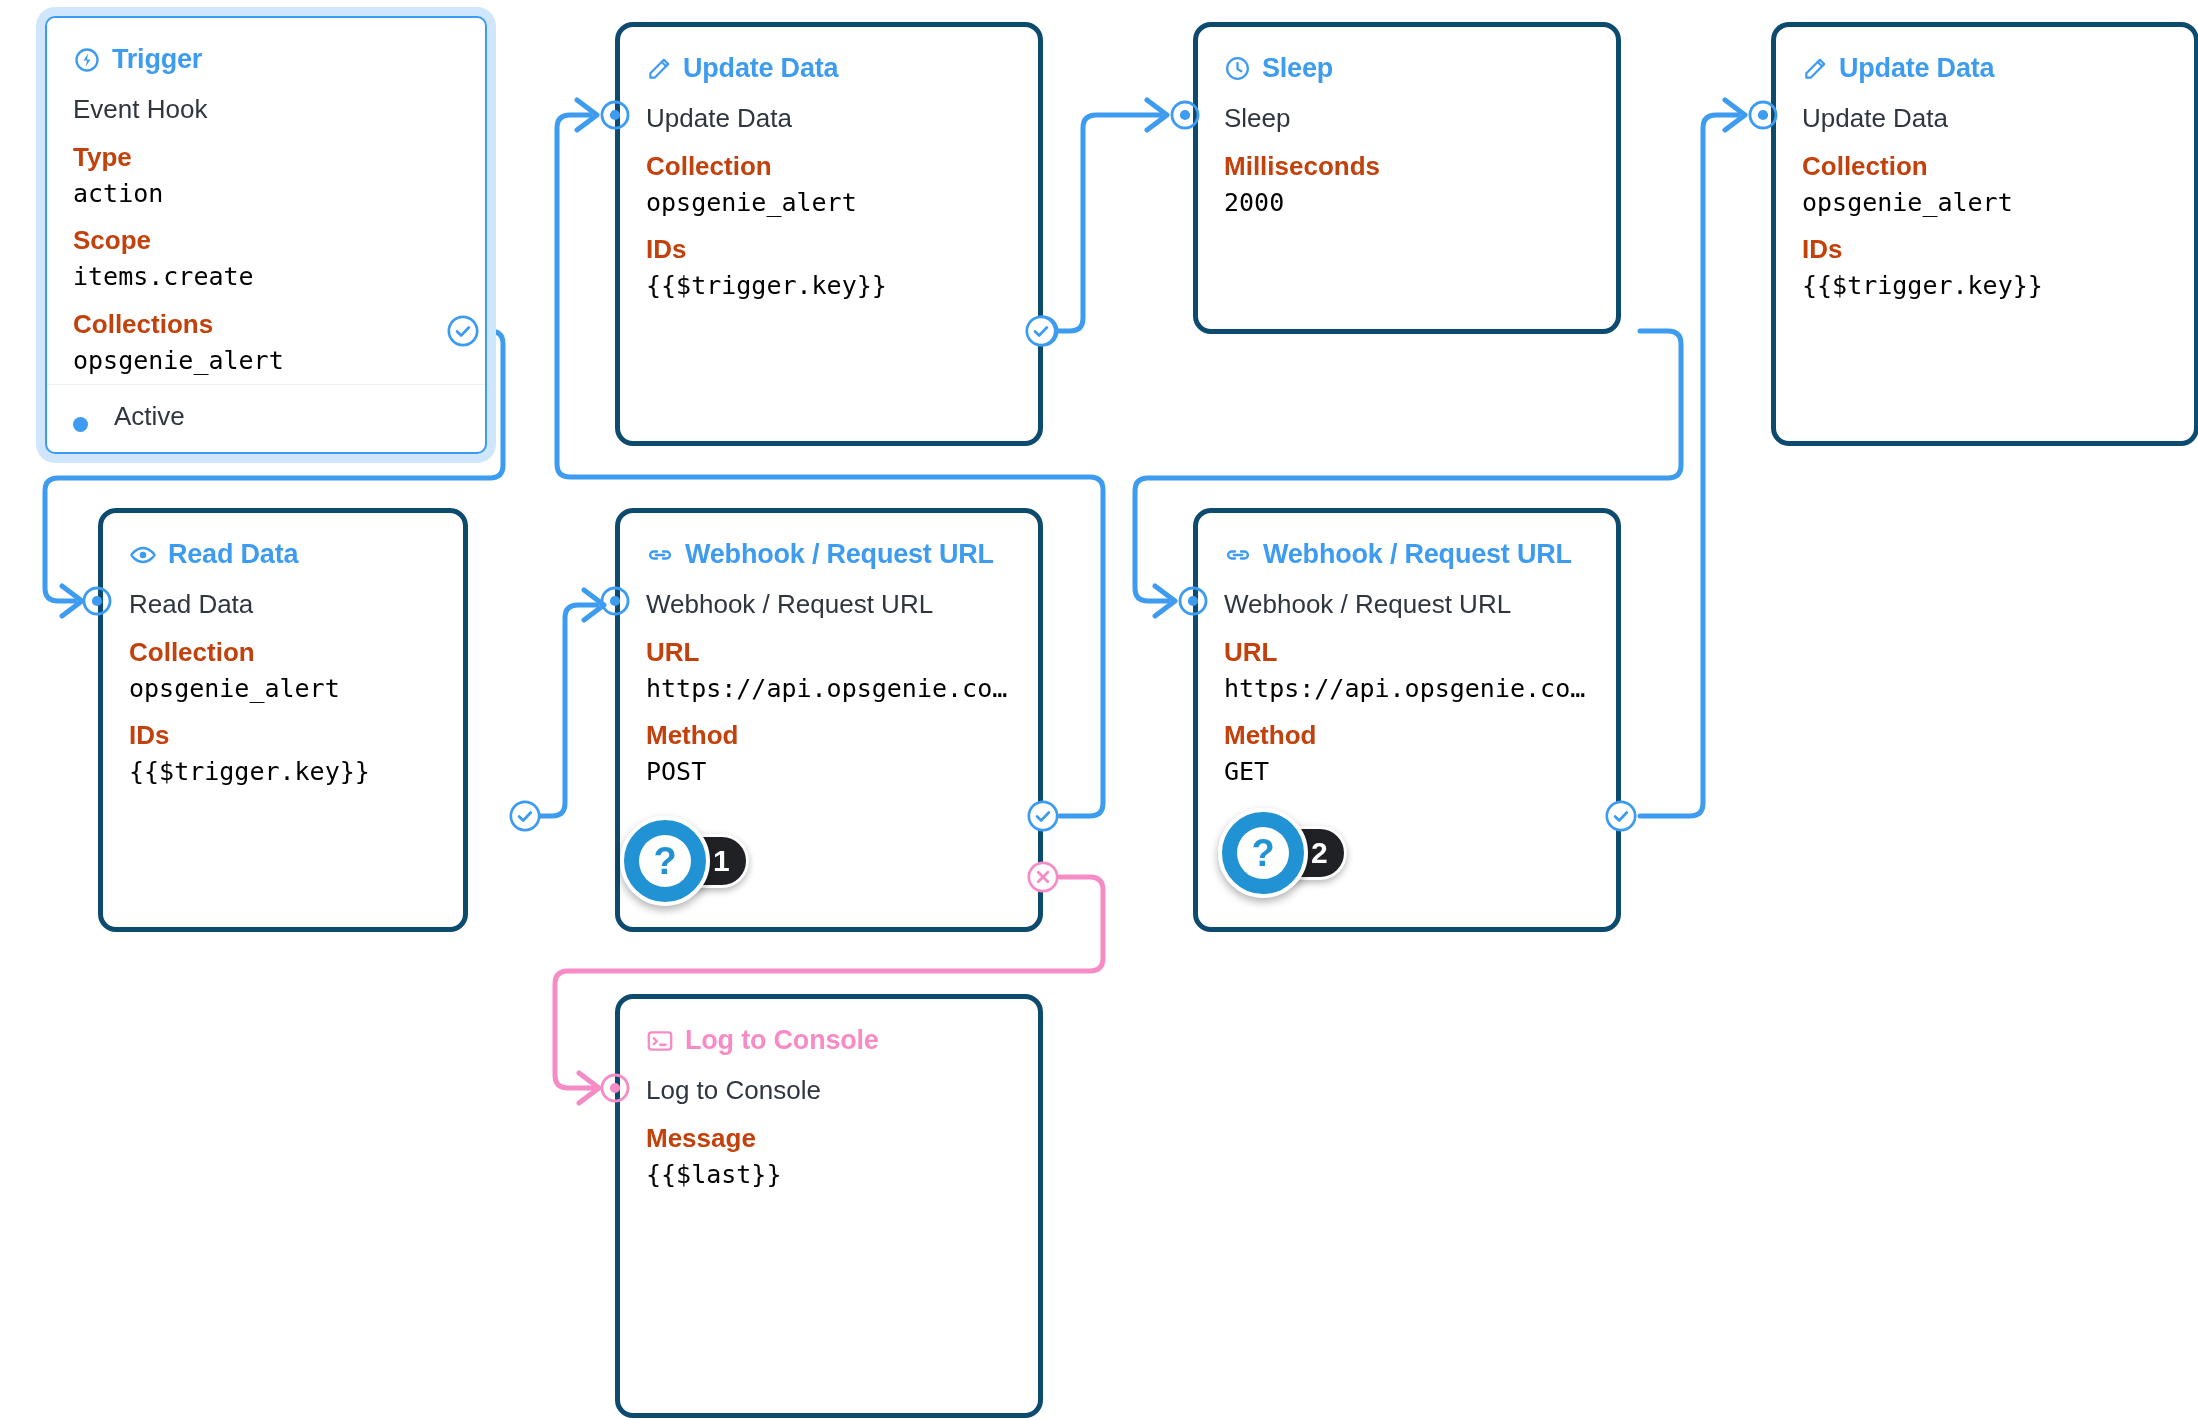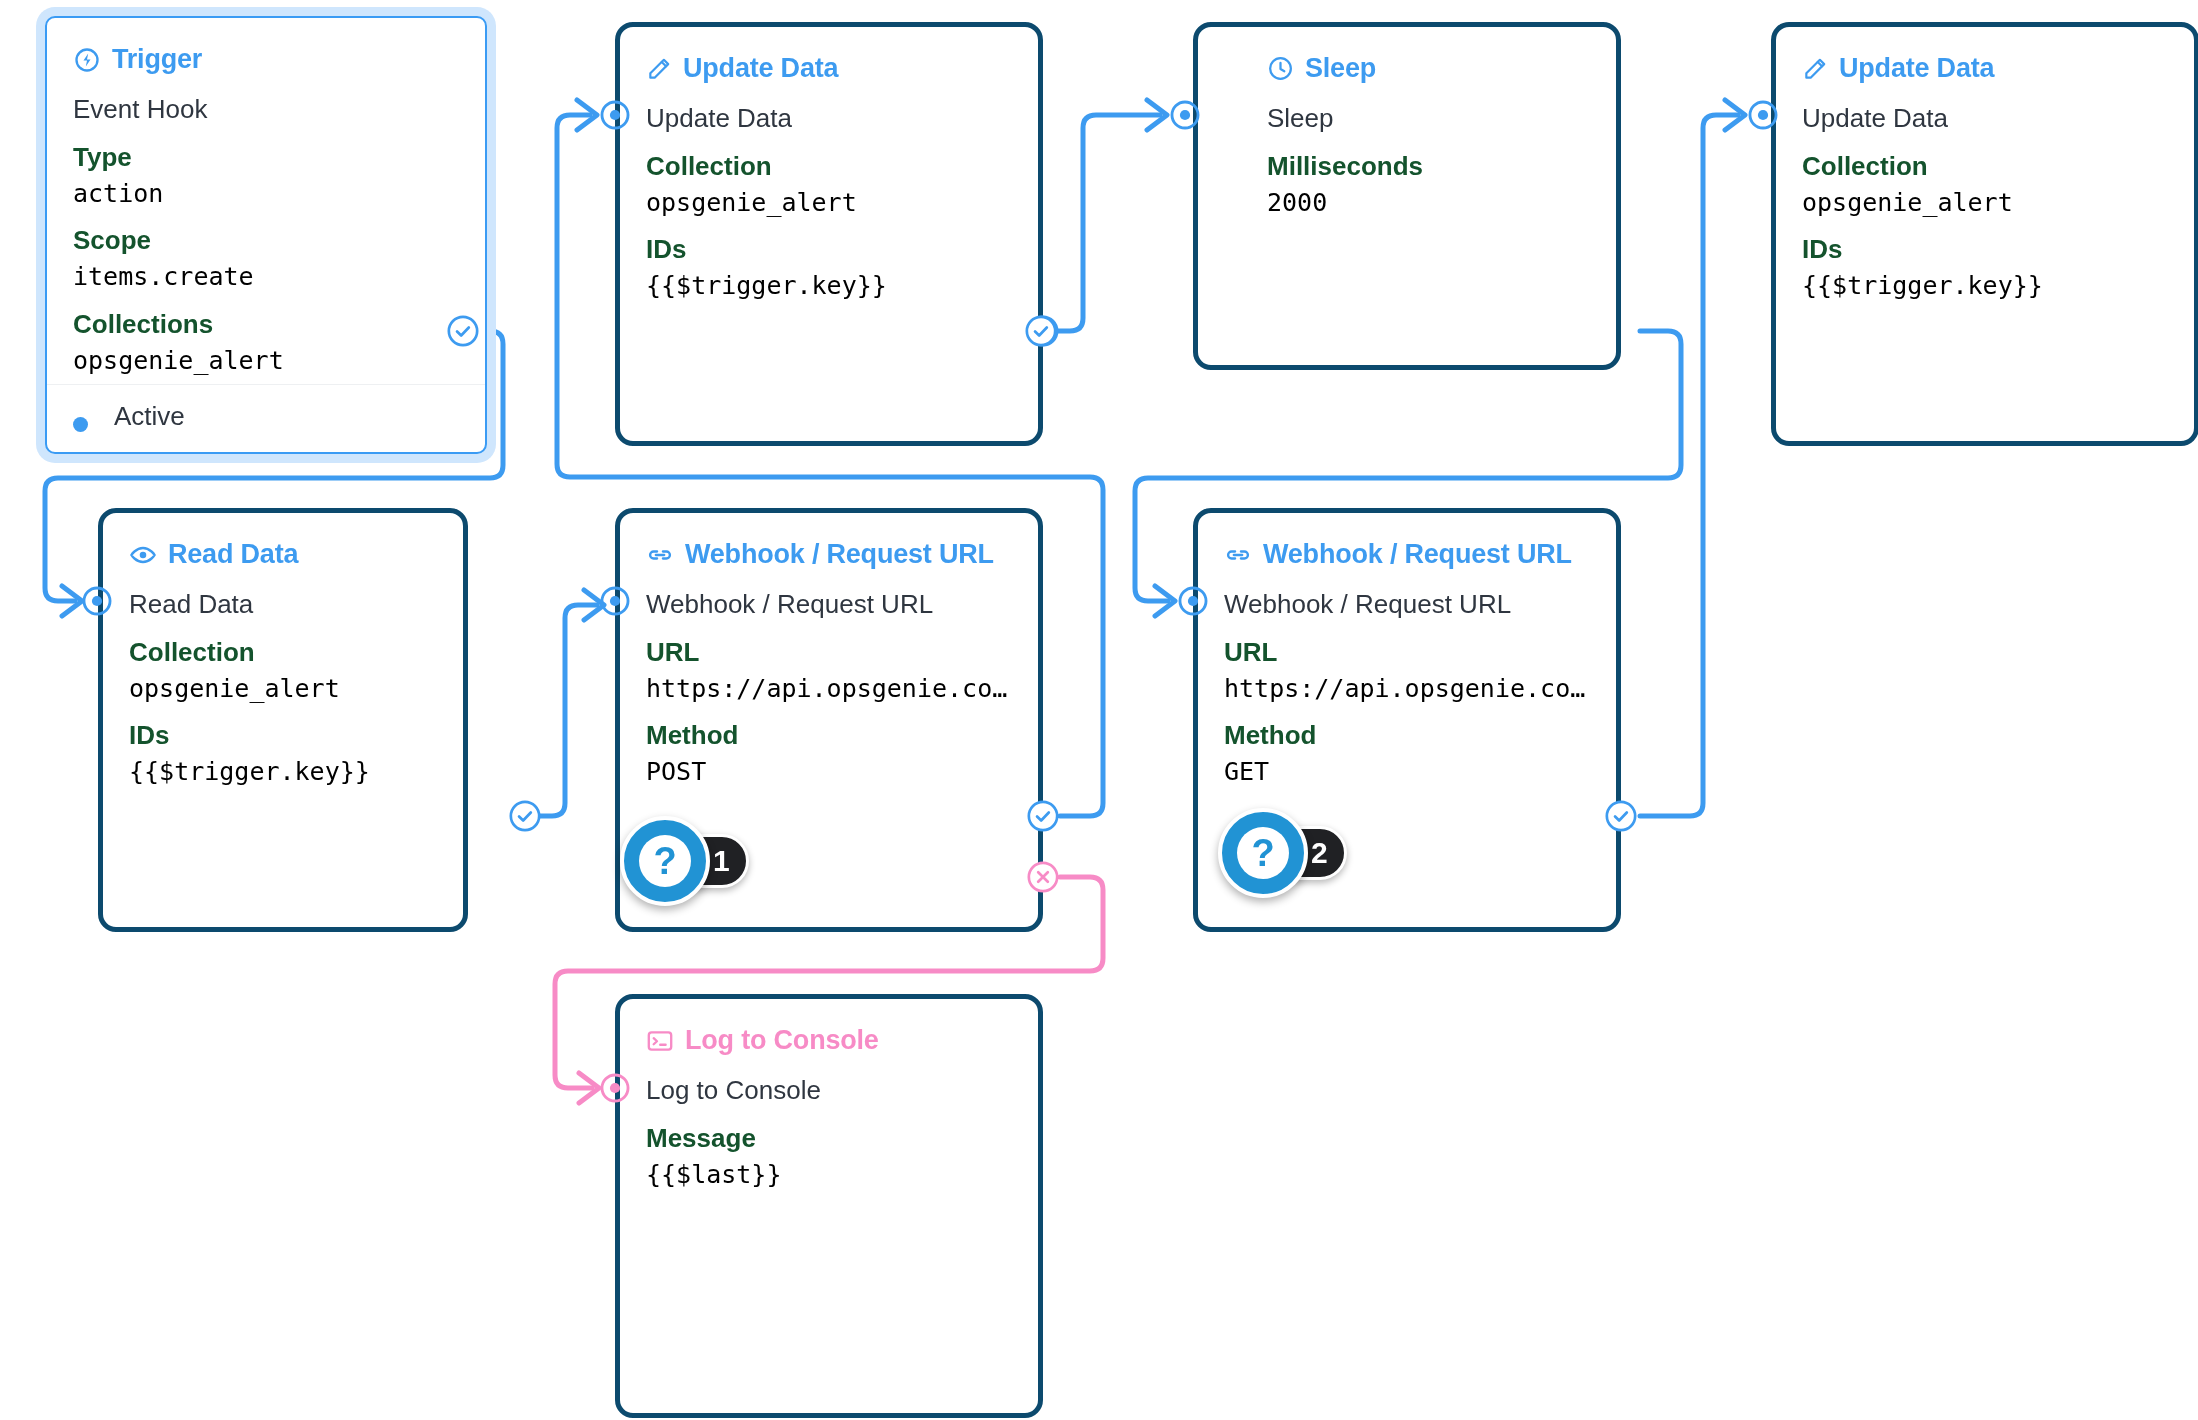--- a/index.html
+++ b/index.html
@@ -53,21 +53,21 @@
   }
   .row-name{
     font-size:26px;
     color:#2f3640;
     line-height:1.42;
     white-space:nowrap;
   }
   .fld-label{
     font-size:26px;
     font-weight:700;
-    color:#14532d;
+    color:#c2410c;
     line-height:1.42;
     margin-top:11px;
   }
   .fld-value{
     font-family:"DejaVu Sans Mono", monospace;
     font-size:25px;
     color:#000000;
     line-height:1.42;
     white-space:nowrap;
     overflow:hidden;
@@ -234,21 +234,21 @@
         <circle cx="12" cy="12" r="3.6" fill="#3d9bf0" stroke="none"></circle>
     </svg>
   </div>
   <div class="port" style="left:1026px; top:314px;">
     <svg viewBox="0 0 24 24" fill="#fff" stroke="#3d9bf0" stroke-width="1.9">
       <circle cx="12" cy="12" r="10"></circle>
         <path d="M7.8 12.3l2.9 2.9 5.4-5.7" fill="none" stroke-linecap="round" stroke-linejoin="round"></path>
     </svg>
   </div>
 
-  <div class="card" style="left:1193px; top:22px; width:428px; height:348px;padding-left:43px;">
+  <div class="card" style="left:1193px; top:22px; width:428px; height:312px;">
     <div class="card-head">
       <span class="hd-icon">
         <svg width="27" height="27" viewBox="0 0 24 24" fill="none" stroke="#3d9bf0" stroke-width="2" stroke-linecap="round" stroke-linejoin="round">
           <circle cx="12" cy="12" r="9.2"></circle>
             <path d="M12 7v5.4l3.4 2"></path>
         </svg>
       </span>
       <span>Sleep</span>
     </div>
     <div class="card-body">

